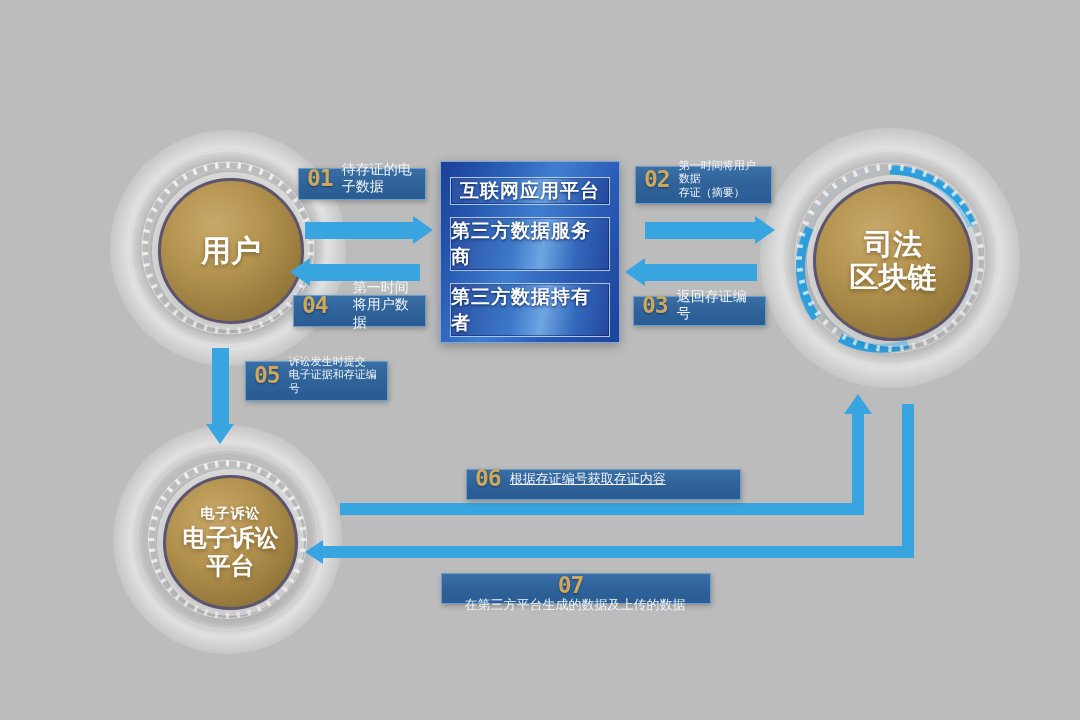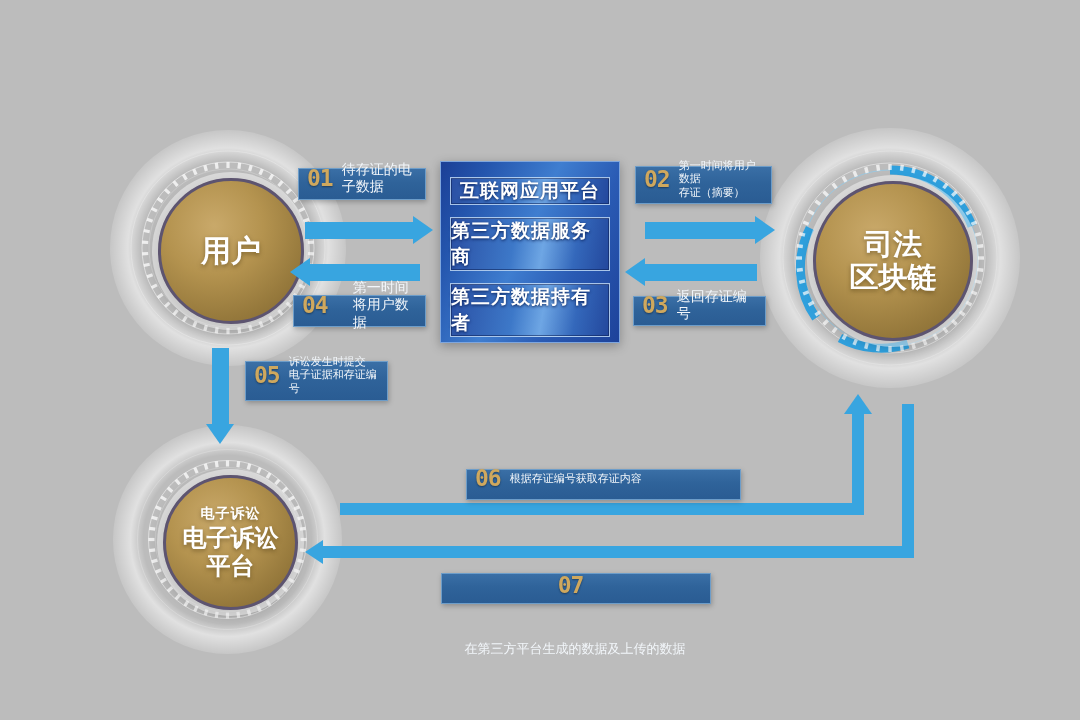--- a/index.html
+++ b/index.html
@@ -332,21 +332,21 @@
   </div>
 
   <div class="chip" style="left:245px;top:361px;width:143px;height:40px;">
     <span class="num">05</span>
     <span class="txt" style="font-size:11px;">诉讼发生时提交
 电子证据和存证编号</span>
   </div>
 
   <div class="chip" style="left:436px;top:469px;width:275px;height:31px;margin-left:30px;">
     <span class="num">06</span>
-    <span class="txt" style="font-size:11px;">根据存证编号获取存证内容</span>
+    <span class="txt" style="font-size:13px;text-decoration:underline;">根据存证编号获取存证内容</span>
   </div>
 
   <div class="chip" style="left:441px;top:573px;width:270px;height:31px;flex-direction:column;">
     <span class="num">07</span>
-    <span class="txt" style="font-size:13px;margin-top:44px;">在第三方平台生成的数据及上传的数据</span>
+    <span class="txt" style="font-size:13px;">在第三方平台生成的数据及上传的数据</span>
   </div>
 
 </div>
 
 </body></html>

